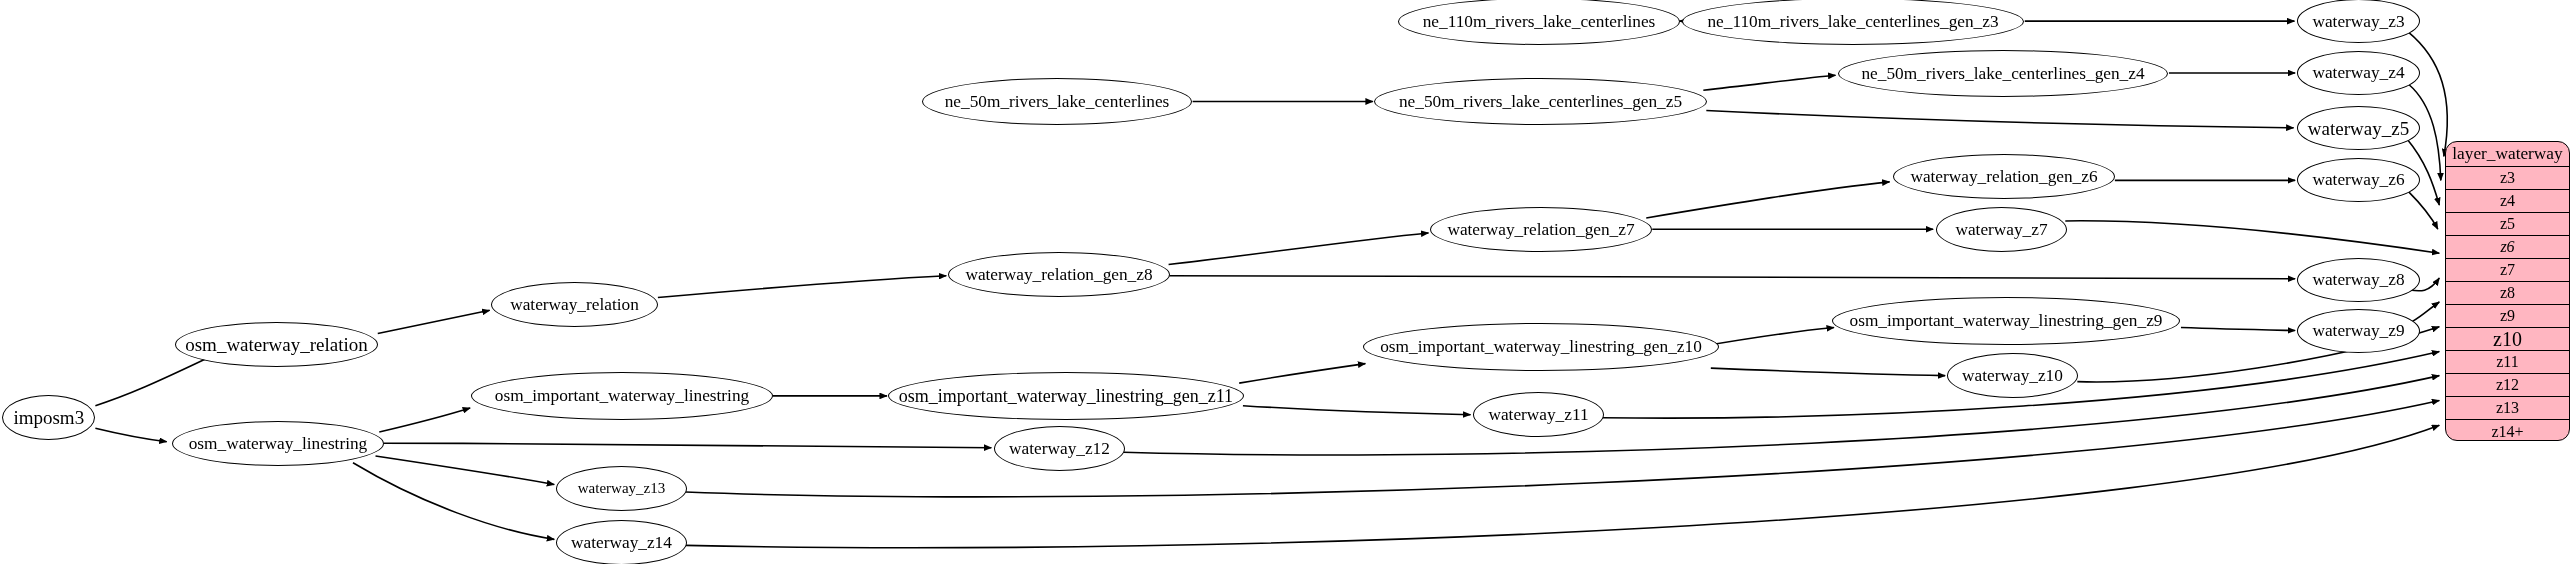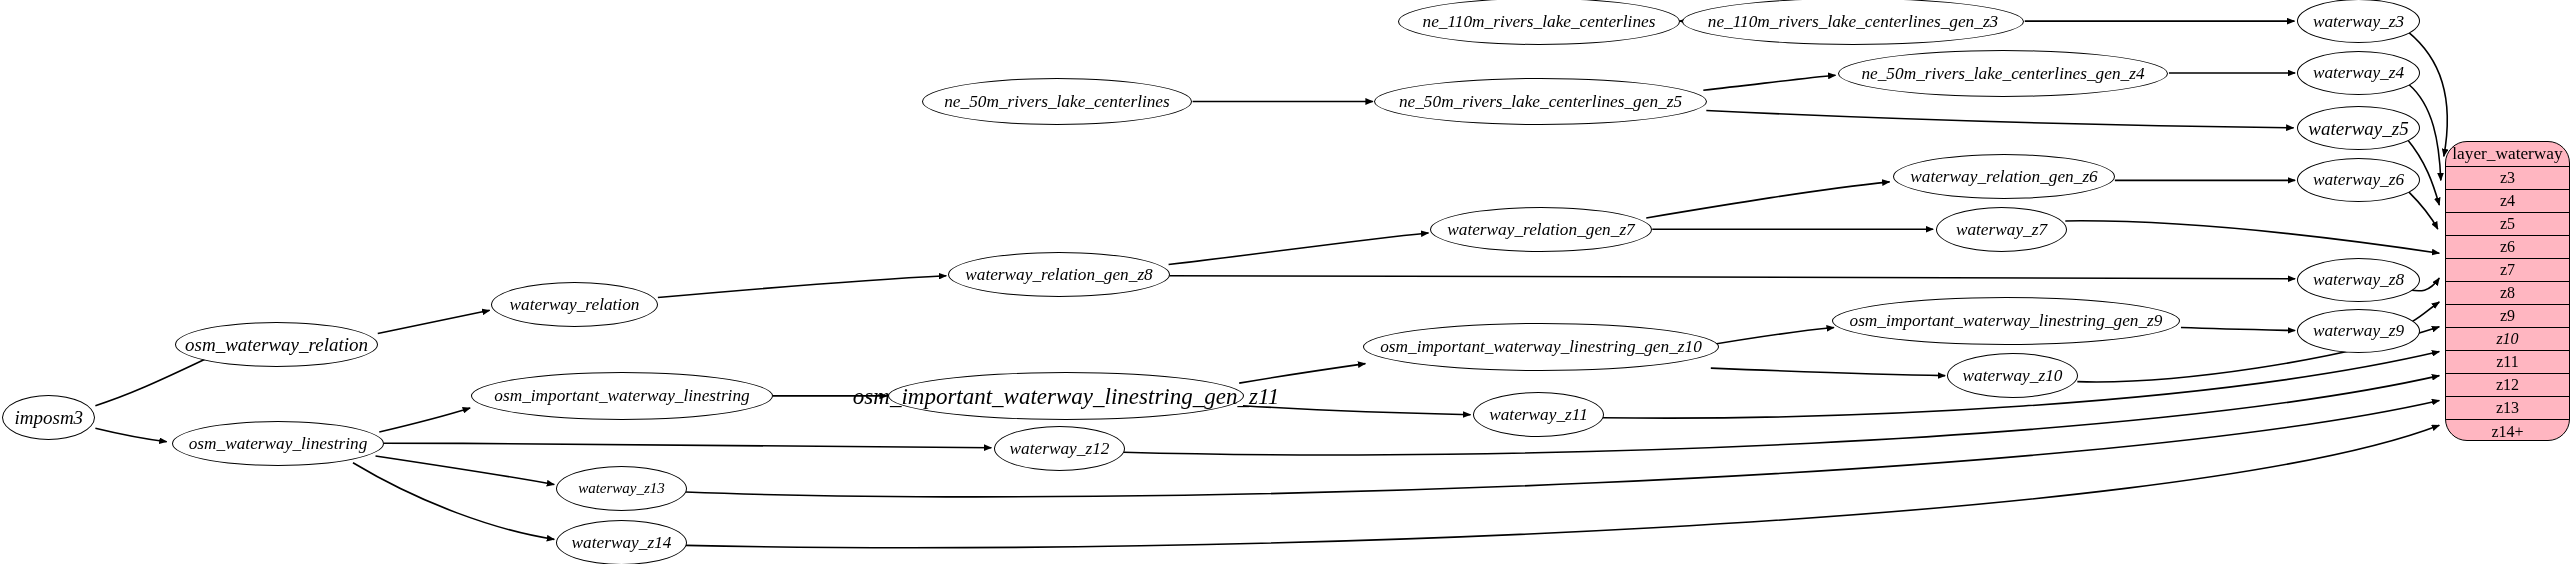--- a/index.html
+++ b/index.html
@@ -2,22 +2,22 @@
 <html style="font-size:12px"><head>
 <meta charset="utf-8">
 <style>
   html,body{margin:0;padding:0;background:#ffffff;}
   #stage{position:relative;width:2576px;height:565px;background:#fff;
          font-family:"Liberation Serif", serif;overflow:hidden;}
   svg#wires{position:absolute;left:0;top:0;width:2576px;height:565px;}
   .node{position:absolute;display:flex;align-items:center;justify-content:center;
         border:1.2px solid #000;border-radius:50%;background:#fff;
         box-sizing:border-box;white-space:nowrap;color:#000;}
-  .node span{line-height:1;font-style:italic;}
-  .tbl{position:absolute;border:1.2px solid #000;border-radius:22px;
+  .node span{line-height:1;}
+  .tbl{position:absolute;border:1.2px solid #000;border-radius:12px;
        background:#ffb6c1;box-sizing:border-box;overflow:hidden;}
   .tbl .hdr,.tbl .row{display:flex;align-items:center;justify-content:center;
        color:#000;box-sizing:border-box;}
   .tbl .hdr{border-bottom:1.2px solid #000;}
   .tbl .row{border-bottom:1.2px solid #000;}
   .tbl .row:last-child{border-bottom:none;}
 </style>
 </head>
 <body>
 
@@ -91,21 +91,21 @@
       </div>
       <div class="node" style="left: 556px; top: 520px; width: 131px; height: 45px; font-size: 17.3px;">
         <span>waterway_z14</span>
       </div>
       <div class="node" style="left: 922px; top: 78px; width: 270px; height: 47px; font-size: 17.3px;">
         <span>ne_50m_rivers_lake_centerlines</span>
       </div>
       <div class="node" style="left: 948px; top: 252px; width: 222px; height: 45px; font-size: 17.3px;">
         <span>waterway_relation_gen_z8</span>
       </div>
-      <div class="node" style="left: 888px; top: 372px; width: 356px; height: 48px; font-size: 23px;">
+      <div class="node" style="left: 888px; top: 372px; width: 356px; height: 48px; font-size: 18px;">
         <span>osm_important_waterway_linestring_gen_z11</span>
       </div>
       <div class="node" style="left: 994px; top: 426px; width: 131px; height: 45px; font-size: 17.3px;">
         <span>waterway_z12</span>
       </div>
       <div class="node" style="left: 1398px; top: -2.3px; width: 282px; height: 47px; font-size: 17.3px;">
         <span>ne_110m_rivers_lake_centerlines</span>
       </div>
       <div class="node" style="left: 1374px; top: 78px; width: 333px; height: 47px; font-size: 17.3px;">
         <span>ne_50m_rivers_lake_centerlines_gen_z5</span>
@@ -156,25 +156,25 @@
         <span>waterway_z9</span>
       </div>
     </div>
 
   <div class="tbl" id="layer-table" style="left: 2445px; top: 141px; width: 125px; height: 300px; background: rgb(255, 182, 193);">
     <div class="hdr" style="height: 25px; font-size: 17.3px;">layer_waterway</div>
     <div id="tbl-rows">
         <div class="row" style="height: 23px; font-size: 16px;">z3</div>
         <div class="row" style="height: 23px; font-size: 16px;">z4</div>
         <div class="row" style="height: 23px; font-size: 16px;">z5</div>
-        <div class="row" style="height: 23px; font-size: 16px;">z6</div>
+        <div class="row" style="height: 23px; font-size: 16px; font-style: italic;">z6</div>
         <div class="row" style="height: 23px; font-size: 16px;">z7</div>
         <div class="row" style="height: 23px; font-size: 16px;">z8</div>
         <div class="row" style="height: 23px; font-size: 16px; text-align: right;">z9</div>
-        <div class="row" style="height: 23px; font-size: 16px; font-style: italic;">z10</div>
+        <div class="row" style="height: 23px; font-size: 20px;">z10</div>
         <div class="row" style="height: 23px; font-size: 16px;">z11</div>
         <div class="row" style="height: 23px; font-size: 16px;">z12</div>
         <div class="row" style="height: 23px; font-size: 16px;">z13</div>
         <div class="row" style="height: 23px; font-size: 16px;">z14+</div>
       </div>
   </div>
 
 </div>
 
 

